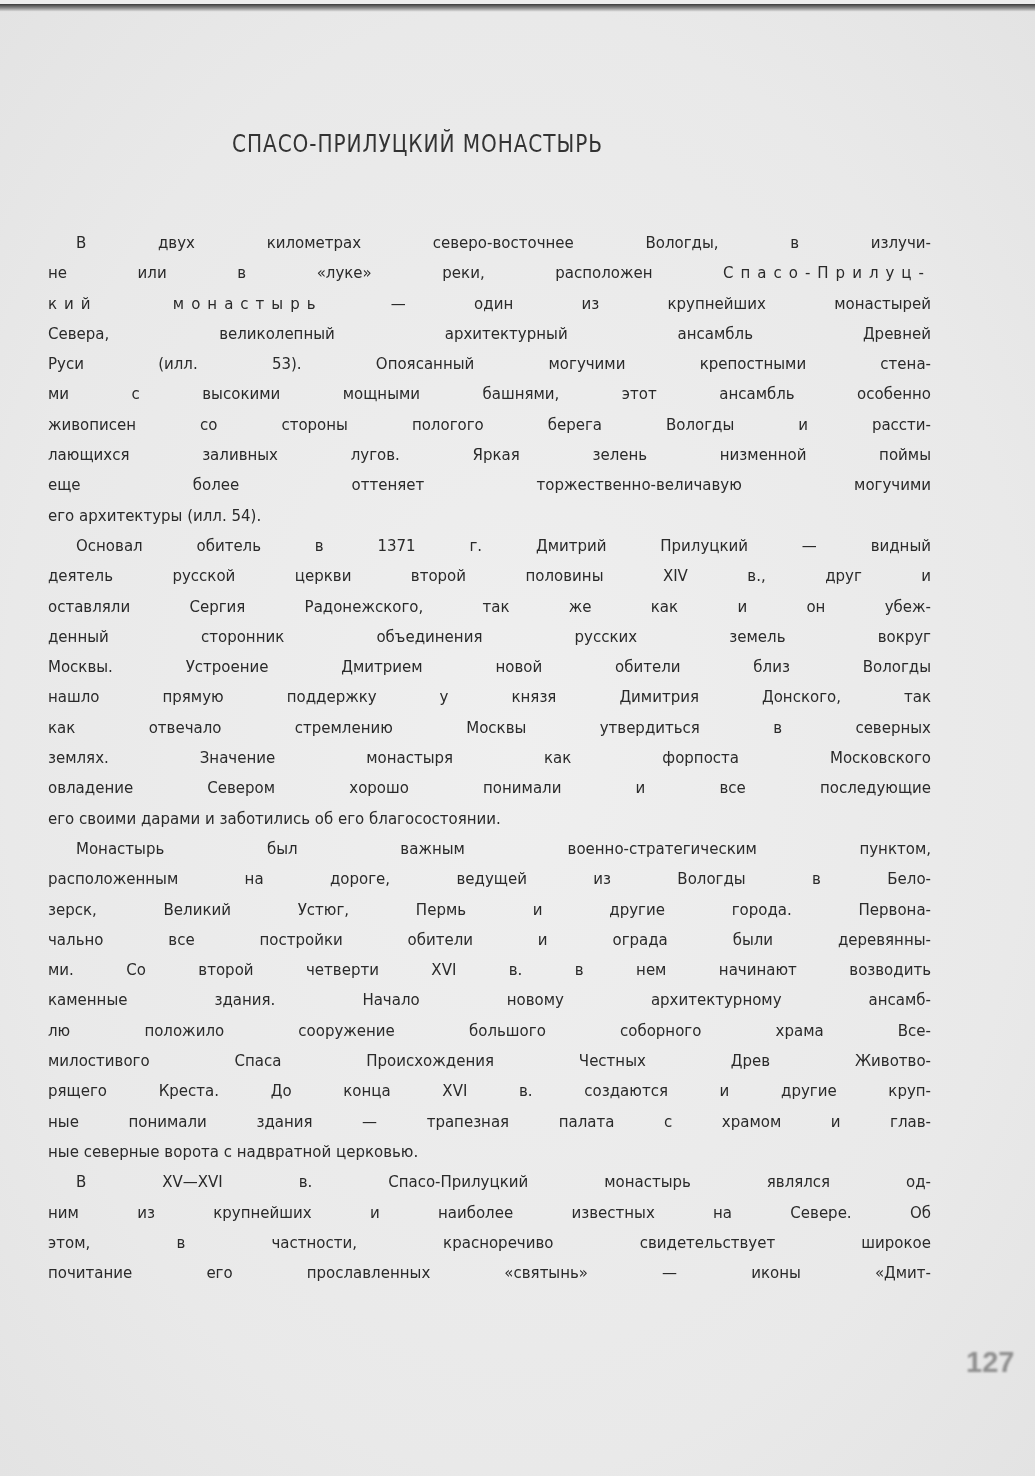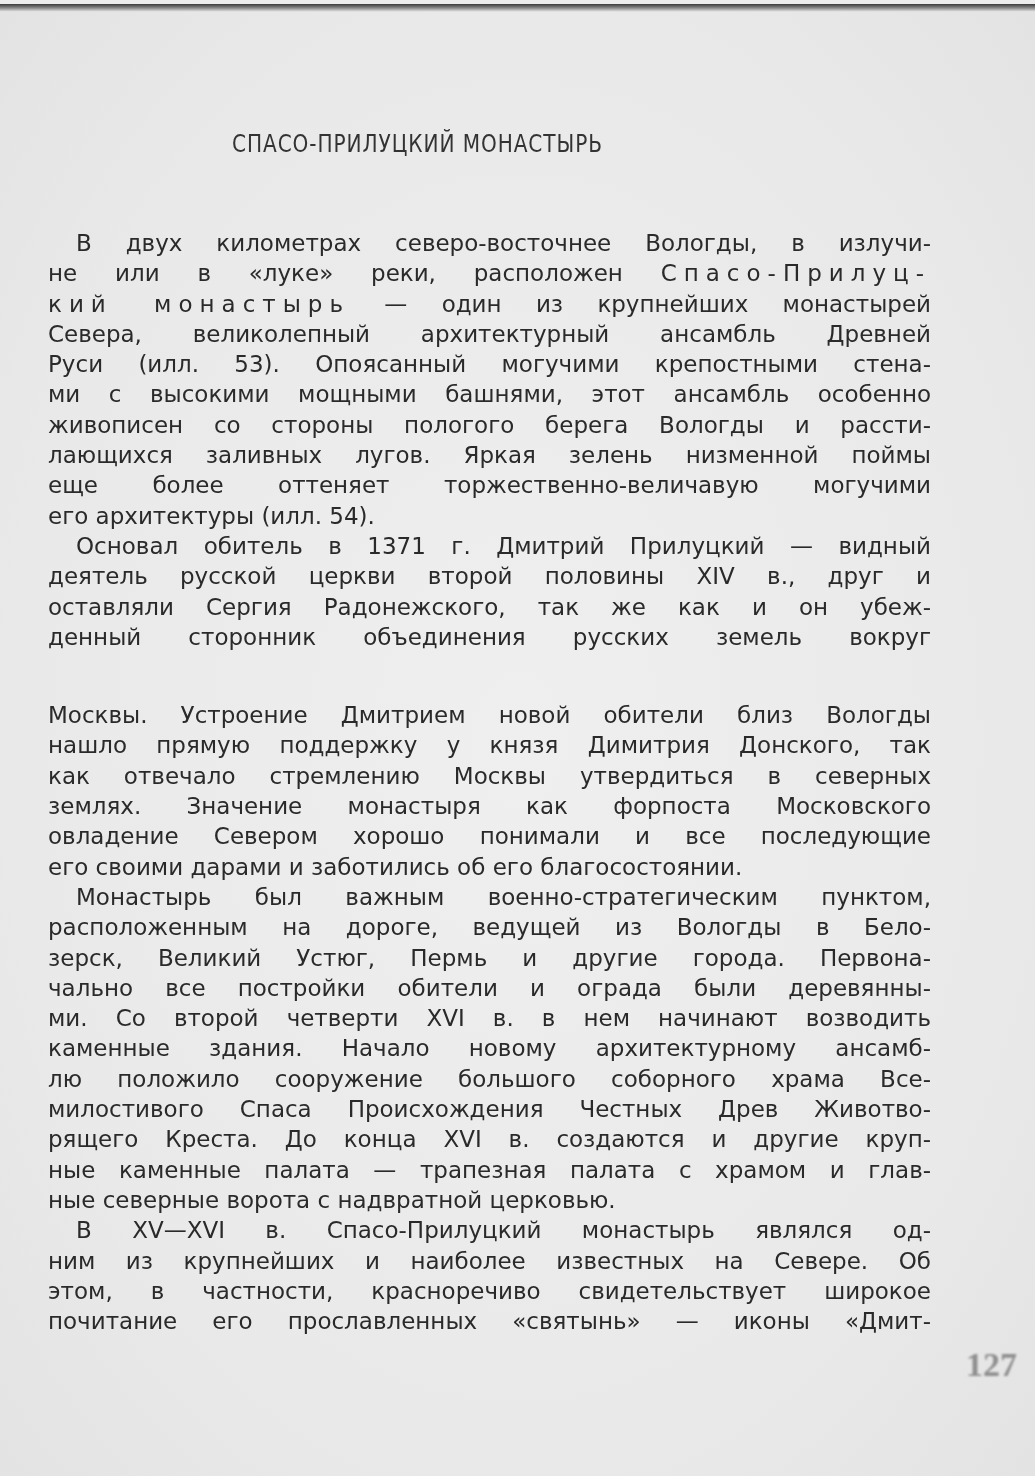--- a/index.html
+++ b/index.html
@@ -23,34 +23,34 @@
     font-size: 24px; letter-spacing: 1px; color: #333;
     font-family: "DejaVu Sans Condensed", "DejaVu Sans", sans-serif;
     transform: scaleX(0.93); transform-origin: left top;
     white-space: nowrap;
   }
   .body-text {
     position: absolute; left: 48px; top: 224px; width: 883px;
   }
   .line {
     height: 30.3px; line-height: 30.3px;
-    font-size: 23px;
+    font-size: 15px;
     white-space: nowrap;
     text-align: justify;
     text-align-last: justify;
     overflow: visible;
   }
   .line.indent { padding-left: 28px; }
   .line.last { text-align-last: left; }
   .spaced { letter-spacing: 7px; }
   .page-number {
     position: absolute; left: 966px; top: 1342px;
-    font-size: 34px; font-weight: bold; color: #8e8e8e;
+    font-size: 29px; font-weight: bold; color: #8e8e8e;
     filter: blur(0.8px);
-    font-family: Liberation Serif, serif;
+    font-family: Liberation Sans, sans-serif;
   }
 </style>
 </head>
 <body>
 
 <div class="page">
   <div class="top-edge"></div>
 
   <div class="title">СПАСО-ПРИЛУЦКИЙ МОНАСТЫРЬ</div>
 
@@ -64,37 +64,37 @@
     <div class="line" style="word-spacing: 0px;">ми с высокими мощными башнями, этот ансамбль особенно</div>
     <div class="line" style="word-spacing: 0px;">живописен со стороны пологого берега Вологды и рассти-</div>
     <div class="line" style="word-spacing: 0px;">лающихся заливных лугов. Яркая зелень низменной поймы</div>
     <div class="line" style="word-spacing: 0px;">еще более оттеняет торжественно-величавую могучими</div>
     <div class="line last">его архитектуры (илл. 54).</div>
 
     <div class="line indent" style="word-spacing: 0px;">Основал обитель в 1371 г. Дмитрий Прилуцкий — видный</div>
     <div class="line" style="word-spacing: 0px;">деятель русской церкви второй половины XIV в., друг и</div>
     <div class="line" style="word-spacing: 0px;">оставляли Сергия Радонежского, так же как и он убеж-</div>
     <div class="line" style="word-spacing: 0px;">денный сторонник объединения русских земель вокруг</div>
-    <div class="line" style="word-spacing: 0px; margin-top: 48px;">Москвы. Устроение Дмитрием новой обители близ Вологды</div>
+    <div class="line" style="word-spacing: 0px;">Москвы. Устроение Дмитрием новой обители близ Вологды</div>
     <div class="line" style="word-spacing: 0px;">нашло прямую поддержку у князя Димитрия Донского, так</div>
     <div class="line" style="word-spacing: 0px;">как отвечало стремлению Москвы утвердиться в северных</div>
     <div class="line" style="word-spacing: 0px;">землях. Значение монастыря как форпоста Московского</div>
     <div class="line" style="word-spacing: 0px;">овладение Севером хорошо понимали и все последующие</div>
     <div class="line last">его своими дарами и заботились об его благосостоянии.</div>
 
     <div class="line indent" style="word-spacing: 0px;">Монастырь был важным военно-стратегическим пунктом,</div>
     <div class="line" style="word-spacing: 0px;">расположенным на дороге, ведущей из Вологды в Бело-</div>
     <div class="line" style="word-spacing: 0px;">зерск, Великий Устюг, Пермь и другие города. Первона-</div>
     <div class="line" style="word-spacing: 0px;">чально все постройки обители и ограда были деревянны-</div>
     <div class="line" style="word-spacing: 0px;">ми. Со второй четверти XVI в. в нем начинают возводить</div>
     <div class="line" style="word-spacing: 0px;">каменные здания. Начало новому архитектурному ансамб-</div>
     <div class="line" style="word-spacing: 0px;">лю положило сооружение большого соборного храма Все-</div>
     <div class="line" style="word-spacing: 0px;">милостивого Спаса Происхождения Честных Древ Животво-</div>
     <div class="line" style="word-spacing: 0px;">рящего Креста. До конца XVI в. создаются и другие круп-</div>
-    <div class="line" style="word-spacing: 0px;">ные каменные палата — трапезная палата с храмом и глав-</div>
+    <div class="line" style="word-spacing: 0px;">ные понимали здания — трапезная палата с храмом и глав-</div>
     <div class="line last">ные северные ворота с надвратной церковью.</div>
 
     <div class="line indent" style="word-spacing: 0px;">В XV—XVI в. Спасо-Прилуцкий монастырь являлся од-</div>
     <div class="line" style="word-spacing: 0px;">ним из крупнейших и наиболее известных на Севере. Об</div>
     <div class="line" style="word-spacing: 0px;">этом, в частности, красноречиво свидетельствует широкое</div>
     <div class="line" style="word-spacing: 0px;">почитание его прославленных «святынь» — иконы «Дмит-</div>
   </div>
 
   <div class="page-number">127</div>
 </div>

